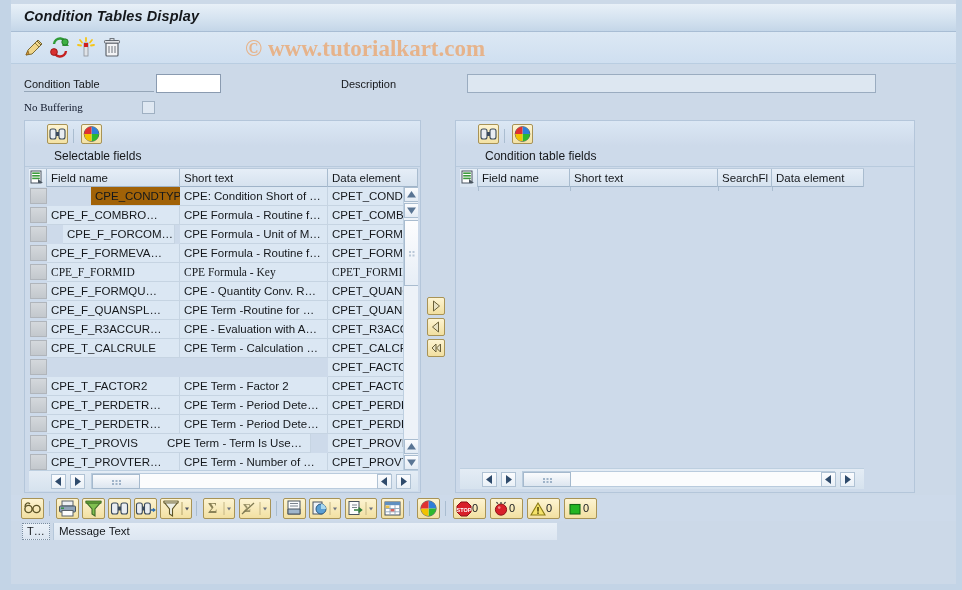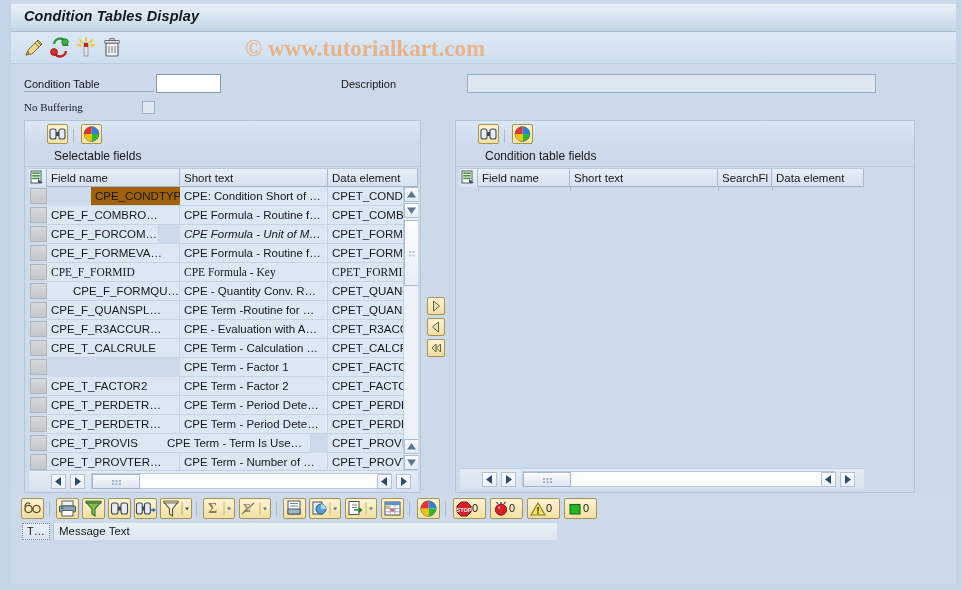--- a/index.html
+++ b/index.html
@@ -299,39 +299,39 @@
             <div class="gcell" style="left: 299px; width: 90px;">CPET_CONDTYP</div>
           </div>
           <div class="grow" style="top: 38px;">
             <div class="rsel"></div>
             <div class="gcell" style="left: 18px; width: 133px;">CPE_F_COMBRO…</div>
             <div class="gcell" style="left: 151px; width: 148px;">CPE Formula - Routine f…</div>
             <div class="gcell" style="left: 299px; width: 90px;">CPET_COMBROU</div>
           </div>
           <div class="grow" style="top: 57px;">
             <div class="rsel"></div>
-            <div class="gcell" style="left: 18px; width: 112px;">CPE_F_FORCOM…</div>
-            <div class="gcell" style="left: 151px; width: 148px; font-style: italic;">CPE Formula - Unit of M…</div>
+            <div class="gcell" style="left: 34px; width: 112px;">CPE_F_FORCOM…</div>
+            <div class="gcell" style="left: 151px; width: 148px;">CPE Formula - Unit of M…</div>
             <div class="gcell" style="left: 299px; width: 90px;">CPET_FORMCON</div>
           </div>
           <div class="grow" style="top: 76px;">
             <div class="rsel"></div>
             <div class="gcell" style="left: 18px; width: 133px;">CPE_F_FORMEVA…</div>
             <div class="gcell" style="left: 151px; width: 148px;">CPE Formula - Routine f…</div>
             <div class="gcell" style="left: 299px; width: 90px;">CPET_FORMEVA</div>
           </div>
           <div class="grow" style="top: 95px; font-family: Liberation Serif, serif;">
             <div class="rsel"></div>
             <div class="gcell" style="left: 18px; width: 133px;">CPE_F_FORMID</div>
             <div class="gcell" style="left: 151px; width: 148px;">CPE Formula - Key</div>
             <div class="gcell" style="left: 299px; width: 90px;">CPET_FORMID</div>
           </div>
           <div class="grow" style="top: 114px;">
             <div class="rsel"></div>
-            <div class="gcell" style="left: 18px; width: 133px; text-align: right;">CPE_F_FORMQU…</div>
+            <div class="gcell" style="left: 18px; width: 133px;">CPE_F_FORMQU…</div>
             <div class="gcell" style="left: 151px; width: 148px;">CPE - Quantity Conv. R…</div>
             <div class="gcell" style="left: 299px; width: 90px;">CPET_QUANCNV</div>
           </div>
           <div class="grow" style="top: 133px;">
             <div class="rsel"></div>
             <div class="gcell" style="left: 151px; width: 148px;">CPE Term -Routine for …</div>
             <div class="gcell" style="left: 18px; width: 133px;">CPE_F_QUANSPL…</div>
             <div class="gcell" style="left: 299px; width: 90px;">CPET_QUANSPL</div>
           </div>
           <div class="grow" style="top: 152px;">
@@ -341,21 +341,20 @@
             <div class="gcell" style="left: 299px; width: 90px;">CPET_R3ACCUR</div>
           </div>
           <div class="grow" style="top: 171px;">
             <div class="rsel"></div>
             <div class="gcell" style="left: 18px; width: 133px;">CPE_T_CALCRULE</div>
             <div class="gcell" style="left: 151px; width: 148px;">CPE Term - Calculation …</div>
             <div class="gcell" style="left: 299px; width: 90px;">CPET_CALCRULE</div>
           </div>
           <div class="grow" style="top: 190px;">
             <div class="rsel"></div>
-            <div class="gcell" style="left: 151px; width: 148px;">CPE Term - Factor 1</div>
             <div class="gcell" style="left: 299px; width: 90px;">CPET_FACTOR1</div>
           </div>
           <div class="grow" style="top: 209px;">
             <div class="rsel"></div>
             <div class="gcell" style="left: 18px; width: 133px;">CPE_T_FACTOR2</div>
             <div class="gcell" style="left: 151px; width: 148px;">CPE Term - Factor 2</div>
             <div class="gcell" style="left: 299px; width: 90px;">CPET_FACTOR2</div>
           </div>
           <div class="grow" style="top: 228px;">
             <div class="rsel"></div>

